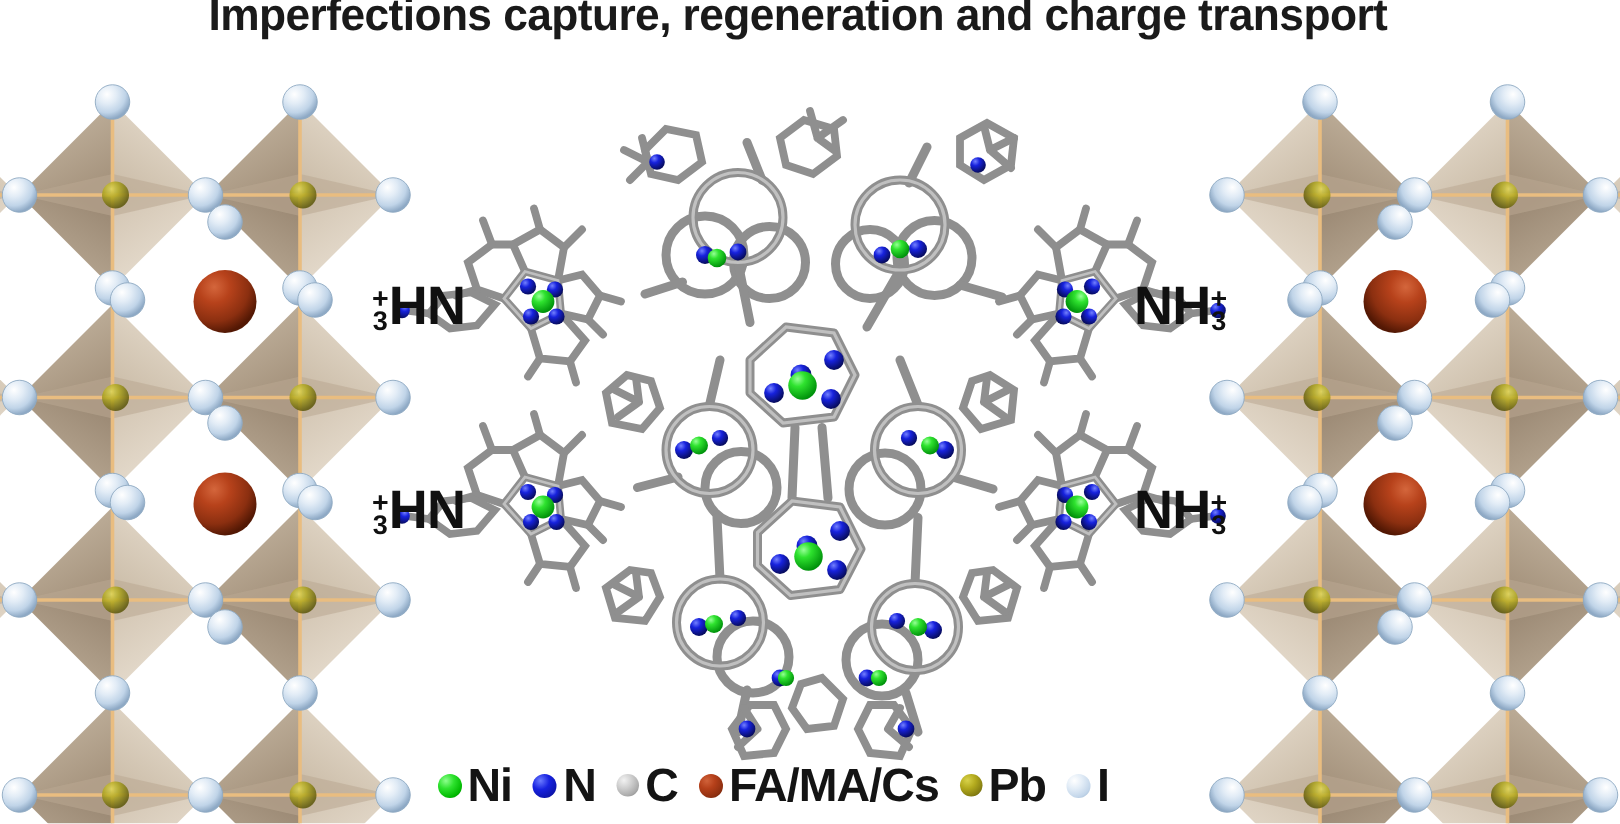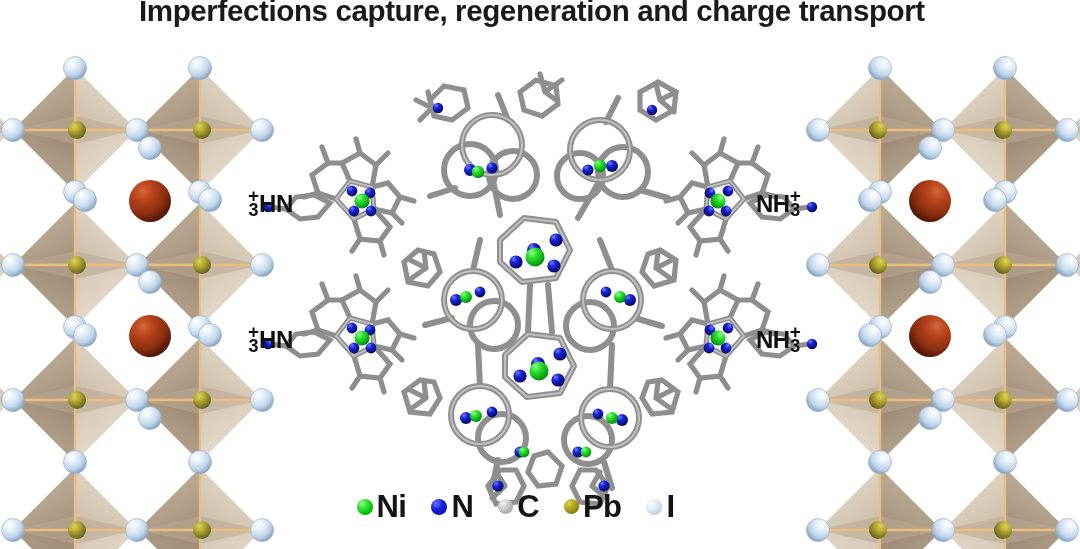--- a/index.html
+++ b/index.html
@@ -48,30 +48,30 @@
     justify-content:center;
     vertical-align:middle;
     line-height:0.82;
     font-size:17px;
     font-weight:bold;
     position:relative;
     top:-1px;
   }
   .chemlabel .stack .sup{ font-size:19px; }
   .chemlabel .stack .sub{ font-size:18px; }
-  .chemlabel .core{ font-size:24px; letter-spacing:-0.5px;}
+  .chemlabel .core{ font-size:36px; letter-spacing:-0.5px;}
   
   .legend{
     position:absolute;
-    left:0; top:491px;
+    left:0; top:508px;
     width:1031px;
     display:flex;
     align-items:center;
     justify-content:center;
-    gap:12px;
+    gap:1px;
   }
   .legend-item{
     display:flex;
     align-items:center;
     gap:4px;
     margin-right:13px;
   }
   .legend-item:last-child{margin-right:0;}
   .legend-label{
     font-family:"Liberation Sans", sans-serif;
@@ -479,20 +479,24 @@
     </div>
     <div class="legend-item">
       <span class="sphere sz-md sph-n"></span>
       <span class="legend-label">N</span>
     </div>
     <div class="legend-item">
       <span class="sphere sz-sm sph-c"></span>
       <span class="legend-label">C</span>
     </div>
     <div class="legend-item">
+      <span class="sphere sz-md sph-a"></span>
+      <span class="legend-label">FA/MA/Cs</span>
+    </div>
+    <div class="legend-item">
       <span class="sphere sz-sm sph-pb"></span>
       <span class="legend-label">Pb</span>
     </div>
     <div class="legend-item">
       <span class="sphere sz-md sph-i"></span>
       <span class="legend-label">I</span>
     </div>
   </div>
 
 </div>

